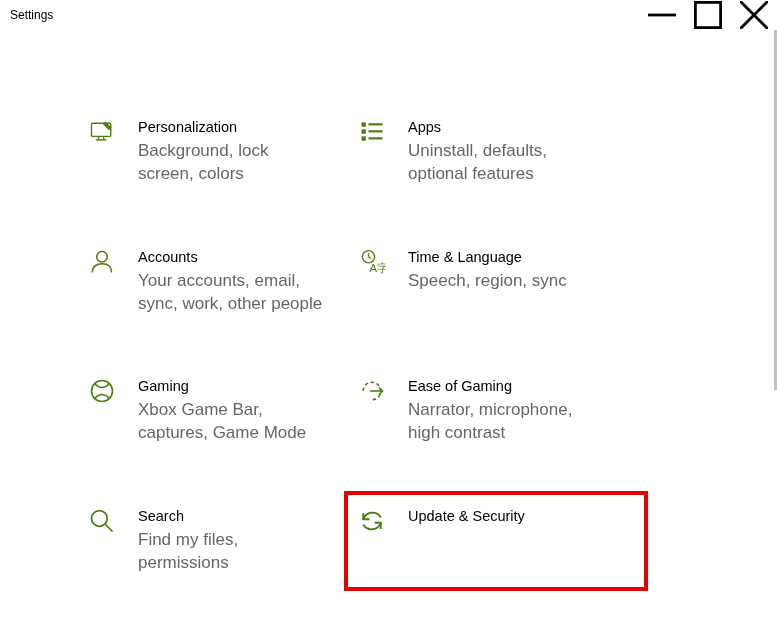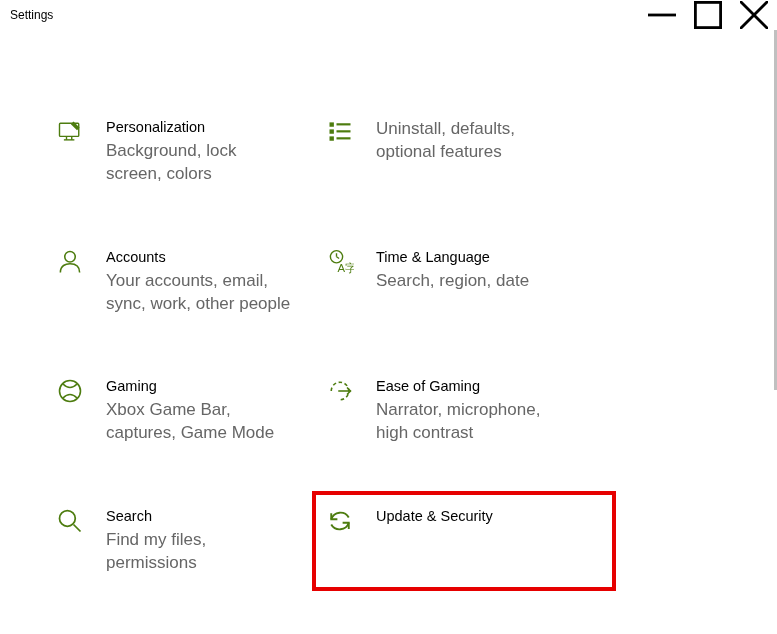--- a/index.html
+++ b/index.html
@@ -34,21 +34,21 @@
     }
     .window-btn {
       width: 46px;
       height: 30px;
       display: flex;
       align-items: center;
       justify-content: center;
       color: #000;
     }
     .content {
-      padding: 88px 100px 0 56px;
+      padding: 88px 100px 0 88px;
     }
     .grid {
       display: grid;
       grid-template-columns: 270px 270px;
       column-gap: 0;
       row-gap: 62px;
     }
     .tile {
       display: flex;
       gap: 18px;
@@ -145,20 +145,21 @@
         <svg viewBox="0 0 32 32" fill="currentColor">
           <rect x="4" y="5" width="5" height="5"></rect>
           <rect x="4" y="13" width="5" height="5"></rect>
           <rect x="4" y="21" width="5" height="5"></rect>
           <rect x="12" y="6" width="16" height="2.5"></rect>
           <rect x="12" y="14" width="16" height="2.5"></rect>
           <rect x="12" y="22" width="16" height="2.5"></rect>
         </svg>
       </div>
       <div class="tile-text">
+        <div class="tile-title">Apps</div>
         <div class="tile-desc">Uninstall, defaults, optional features</div>
       </div>
     </div>
 
     <div class="tile">
       <div class="tile-icon">
         <svg viewBox="0 0 32 32" fill="none" stroke="currentColor" stroke-width="1.8">
           <circle cx="16" cy="10" r="6"></circle>
           <path d="M5 28 C5 20 11 18 16 18 C21 18 27 20 27 28"></path>
         </svg>
@@ -173,21 +174,21 @@
       <div class="tile-icon">
         <svg viewBox="0 0 32 32" fill="none" stroke="currentColor" stroke-width="1.6">
           <circle cx="12" cy="10" r="7"></circle>
           <line x1="12" y1="6" x2="12" y2="10"></line>
           <line x1="12" y1="10" x2="15" y2="12"></line>
           <text x="13" y="27" font-size="13" fill="currentColor" stroke="none" font-family="sans-serif">A字</text>
         </svg>
       </div>
       <div class="tile-text">
         <div class="tile-title">Time &amp; Language</div>
-        <div class="tile-desc">Search, region, date</div>
+        <div class="tile-desc">Speech, region, sync</div>
       </div>
     </div>
 
     <div class="tile">
       <div class="tile-icon">
         <svg viewBox="0 0 32 32" fill="none" stroke="currentColor" stroke-width="1.8">
           <circle cx="16" cy="16" r="12"></circle>
           <path d="M8 8 Q16 16 24 8"></path>
           <path d="M8 24 Q16 16 24 24"></path>
         </svg>

